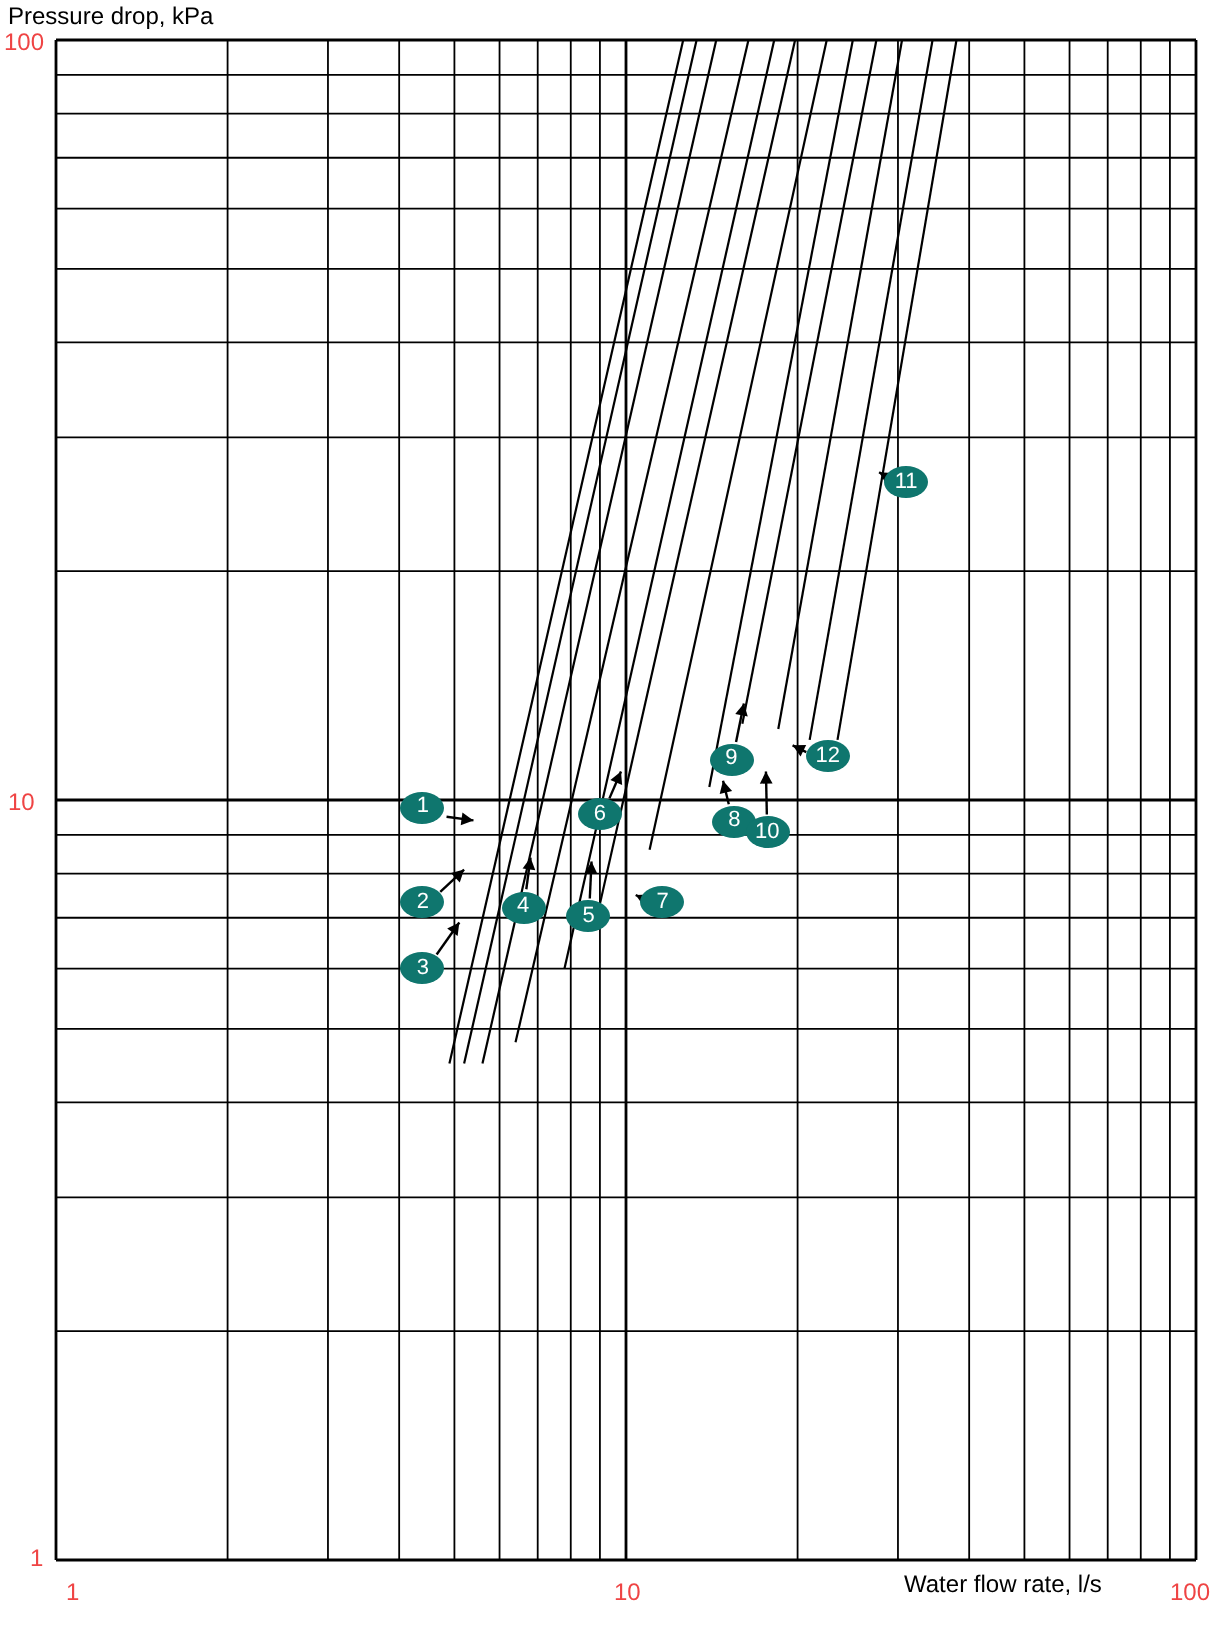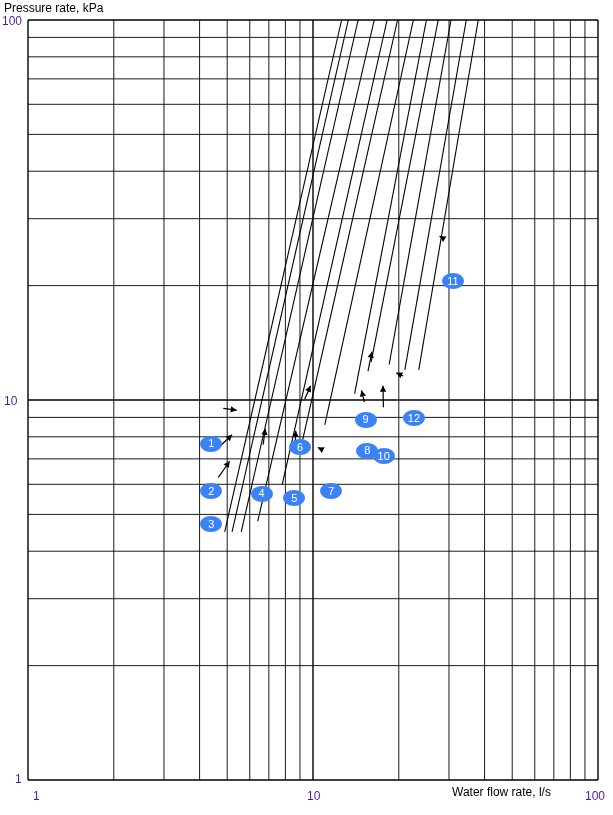--- a/index.html
+++ b/index.html
@@ -31,53 +31,52 @@
     left: 4px;
     top: 1px;
   }
   #xlabel-title {
     left: 452px;
     top: 785px;
   }
   .tick-label {
     position: absolute;
     font-size: 12px;
-    color: #4c1d95;
+    color: #ef4444;
     white-space: nowrap;
   }
   #ytick-100 { left: 2px; top: 14px; }
   #ytick-10  { left: 4px; top: 394px; }
   #ytick-1   { left: 15px; top: 772px; }
   #xtick-1   { left: 33px; top: 789px; }
   #xtick-10  { left: 307px; top: 789px; }
   #xtick-100 { left: 585px; top: 789px; }
 
   .marker {
     position: absolute;
     width: 22px;
     height: 16px;
     border-radius: 50%;
-    background: #3b82f6;
+    background: #0f766e;
     color: #fff;
     font-size: 11px;
     font-family: "Liberation Sans", sans-serif;
     display: flex;
     align-items: center;
     justify-content: center;
     line-height: 1;
-    margin-top: 40px;
   }
   svg { display: block; }
 </style>
 </head>
 <body>
 
 <div id="chart-root">
 
-  <div class="axis-title" id="ylabel-title">Pressure rate, kPa</div>
+  <div class="axis-title" id="ylabel-title">Pressure drop, kPa</div>
   <div class="axis-title" id="xlabel-title">Water flow rate, l/s</div>
 
   <div class="tick-label" id="ytick-100">100</div>
   <div class="tick-label" id="ytick-10">10</div>
   <div class="tick-label" id="ytick-1">1</div>
   <div class="tick-label" id="xtick-1">1</div>
   <div class="tick-label" id="xtick-10">10</div>
   <div class="tick-label" id="xtick-100">100</div>
 
   <svg id="plot-svg" width="613" height="815">

